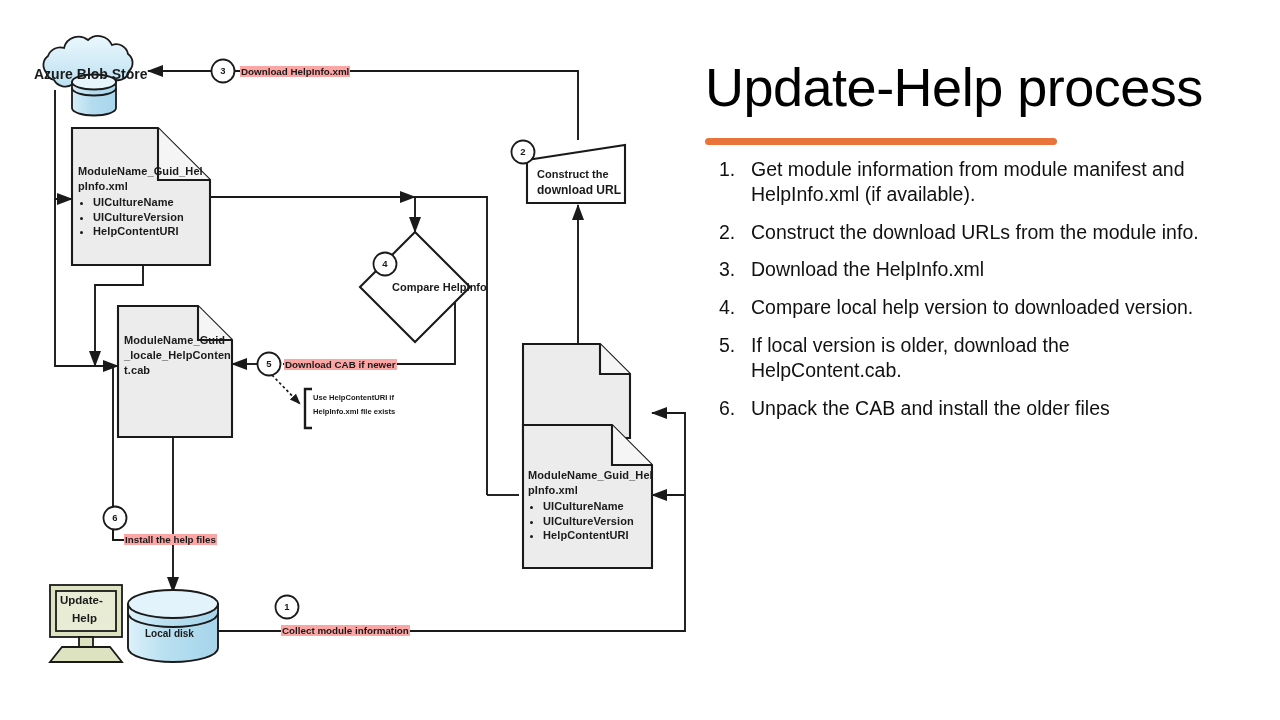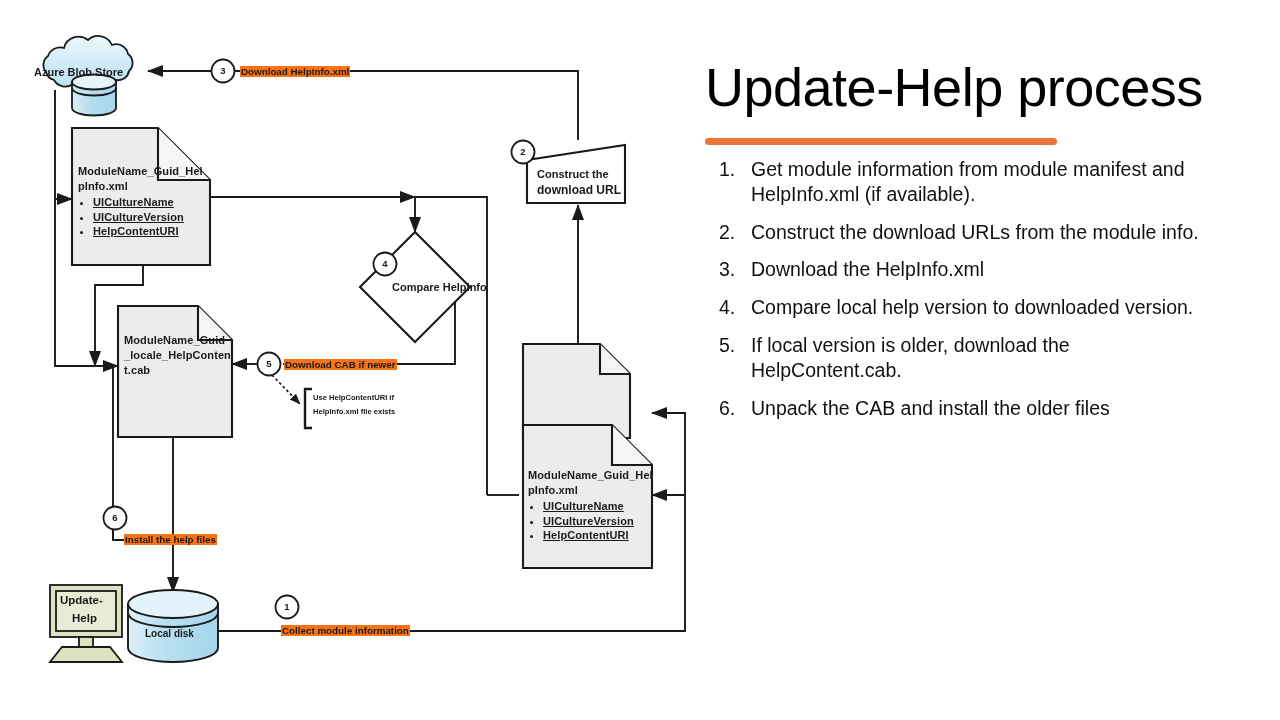--- a/index.html
+++ b/index.html
@@ -35,25 +35,25 @@
   #diagram svg{display:block;}
 
   .dg-label{
     position:absolute;font-weight:700;color:#1a1a1a;
     font-family:"Liberation Sans",sans-serif;white-space:nowrap;
   }
   .doc-text{
     position:absolute;font-weight:700;color:#1a1a1a;font-size:11px;
     line-height:1.35;letter-spacing:0.1px;
   }
-  .doc-text ul{margin:1px 0 0 0;padding-left:15px;text-decoration:underline;}
+  .doc-text ul{margin:1px 0 0 0;padding-left:15px;}
   .doc-text li{margin:0;padding:0;}
   .edge-label{
     position:absolute;font-weight:700;font-size:9.8px;color:#1a1a1a;
-    background:#f97316;padding:0 1px;white-space:nowrap;
+    background:#fca5a5;padding:0 1px;white-space:nowrap;
   }
   .note-text{
     position:absolute;font-weight:700;font-size:7.6px;color:#1a1a1a;
     line-height:1.5;white-space:nowrap;
   }
   .badge-num{
     position:absolute;font-weight:700;font-size:9.5px;color:#1a1a1a;
     text-align:center;
   }
 </style>
@@ -175,21 +175,21 @@
 
         <circle cx="223" cy="71" r="11.5" fill="#ffffff" stroke-width="1.8"></circle>
         <circle cx="523" cy="152" r="11.5" fill="#ffffff" stroke-width="1.8"></circle>
         <circle cx="385" cy="264" r="11.5" fill="#ffffff" stroke-width="1.8"></circle>
         <circle cx="269" cy="364" r="11.5" fill="#ffffff" stroke-width="1.8"></circle>
         <circle cx="115" cy="518" r="11.5" fill="#ffffff" stroke-width="1.8"></circle>
         <circle cx="287" cy="607" r="11.5" fill="#ffffff" stroke-width="1.8"></circle>
       </g>
     </svg>
 
-    <div class="dg-label" style="left:34px;top:66px;font-size:11px;">Azure Blob Store</div>
+    <div class="dg-label" style="left:34px;top:66px;font-size:14px;">Azure Blob Store</div>
 
     <div class="dg-label" style="left:145px;top:628px;font-size:10px;">Local disk</div>
 
     <div class="dg-label" style="left:60px;top:594px;font-size:11.5px;">Update-</div>
     <div class="dg-label" style="left:72px;top:612px;font-size:11.5px;">Help</div>
 
     <div class="doc-text" style="left:78px;top:164px;width:130px;">
       <div>ModuleName_Guid_Hel</div>
       <div>pInfo.xml</div>
       <ul>

